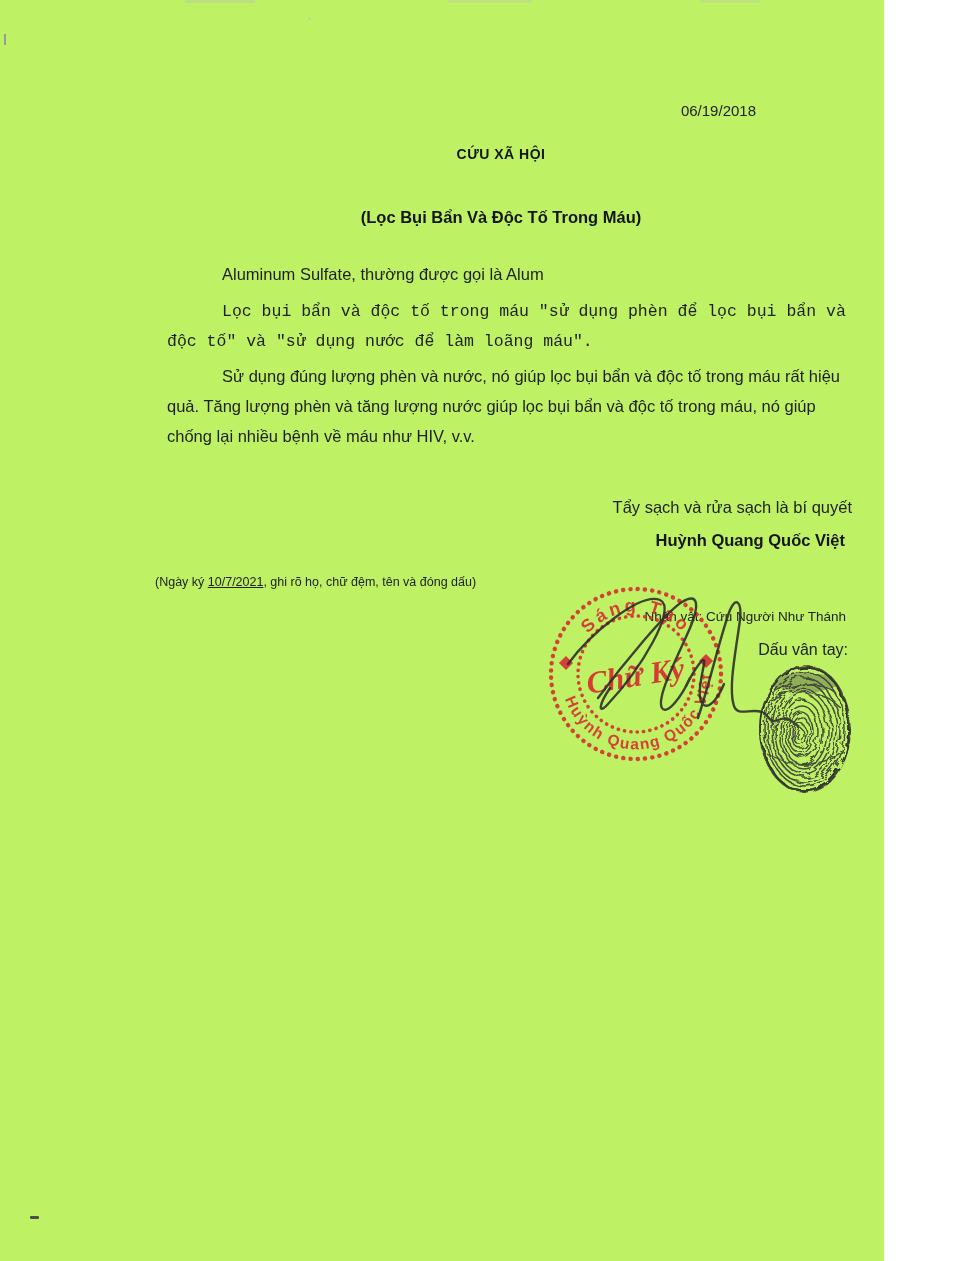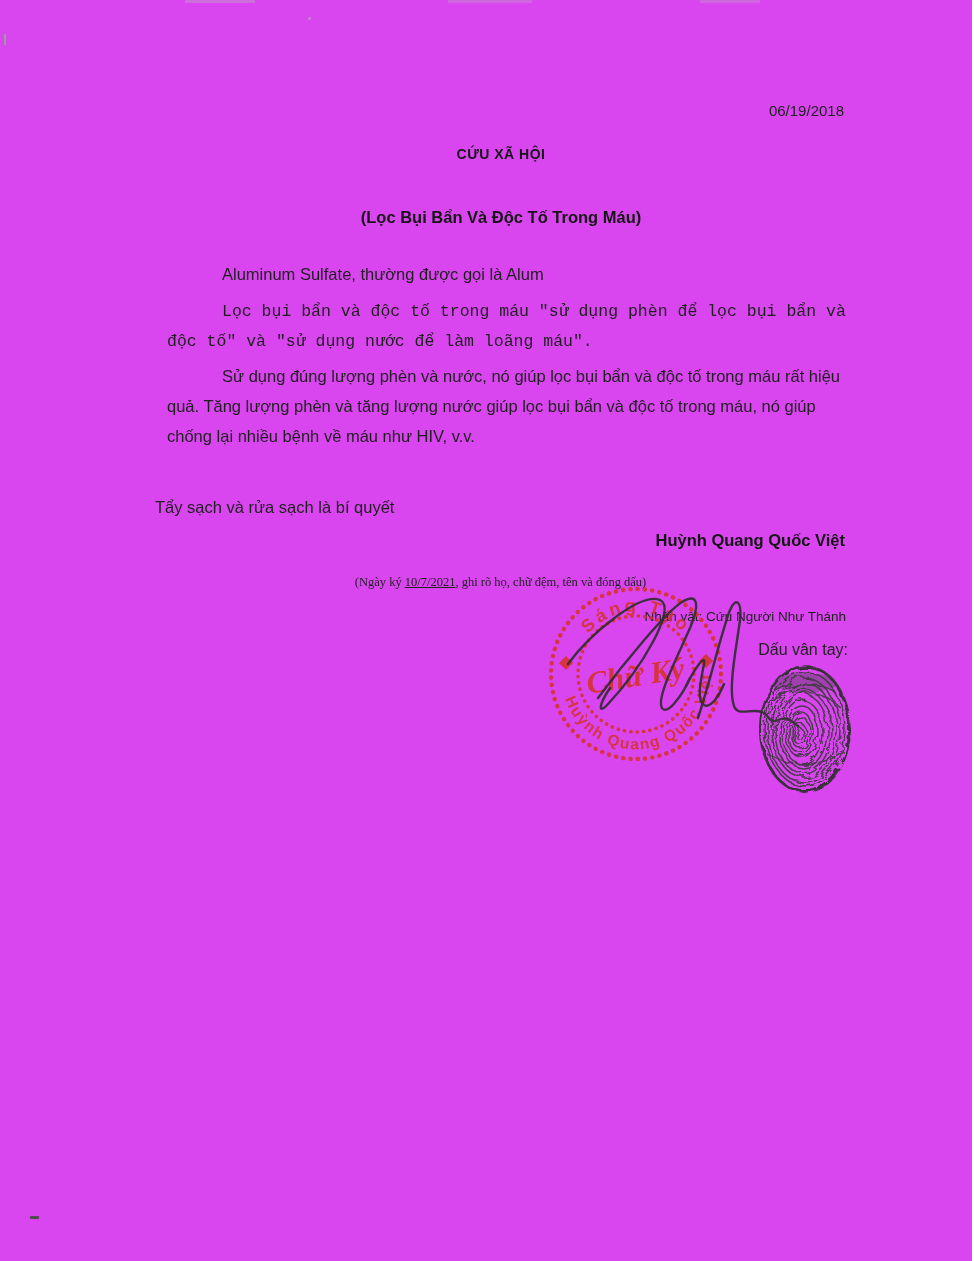--- a/index.html
+++ b/index.html
@@ -1,37 +1,37 @@
 <!DOCTYPE html>
 <html><head>
 <meta charset="utf-8">
 <style>
   html,body{margin:0;padding:0;background:#ffffff;}
   .page{
     position:relative;
-    width:972px;height:1261px;
-    background:#d946ef;
+    width:884px;height:1261px;
+    background:#bef264;
     font-family:"Liberation Sans", sans-serif;
     color:#1f1f1f;
     overflow:hidden;
   }
   .abs{position:absolute;}
   .date{top:102px;right:128px;font-size:15px;color:#222;}
   .title-wrap{left:155px;top:145px;width:692px;text-align:center;}
   .doc-title{font-size:14px;font-weight:bold;letter-spacing:.5px;color:#151515;}
   .subtitle-wrap{left:155px;top:184px;width:692px;text-align:center;margin-top:24px;}
   .doc-subtitle{font-size:16.5px;font-weight:bold;color:#151515;}
   .para{left:155px;width:697px;font-size:16.5px;line-height:30px;text-align:left;}
   .indent{text-indent:55px;margin-left:12px;}
   .p1{top:259px;}
   .p2{top:297px;font-family:Liberation Mono, monospace;}
   .p3{top:361px;}
-  .p4{top:492px;}
+  .p4{top:492px;text-align:right;}
   .signer-name{left:155px;top:531px;width:690px;text-align:right;font-weight:bold;font-size:16.5px;color:#151515;}
-  .sig-note{left:155px;top:575px;width:691px;text-align:center;font-size:12.5px;color:#222;font-family:Liberation Serif, serif;}
+  .sig-note{left:155px;top:575px;width:691px;text-align:left;font-size:12.5px;color:#222;}
   .sig-note .u{ text-decoration:underline; }
   .character-line{left:155px;top:609px;width:691px;text-align:right;font-size:13.5px;color:#222;}
   .fp-label{left:155px;top:641px;width:693px;text-align:right;font-size:16px;color:#222;}
   .stamp-box{left:544px;top:582px;width:184px;height:184px;}
   .sig-box{left:548px;top:586px;width:254px;height:162px;}
   .fingerprint-box{left:756px;top:663px;width:98px;height:132px;}
   
   .artifact{background:#bdbdbd;}
   .a-tick{left:4px;top:34px;width:2px;height:11px;background:#9a9a9a;}
   .a-dash{left:30px;top:1216px;width:9px;height:3px;background:#4e4e4e;border-radius:1px;}

